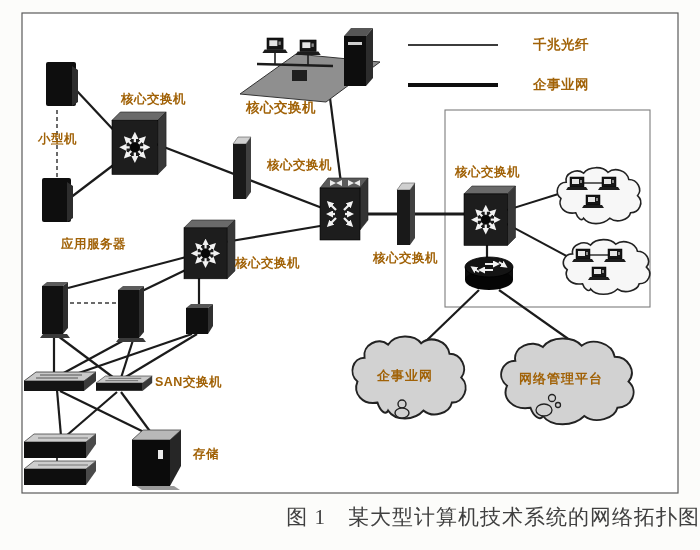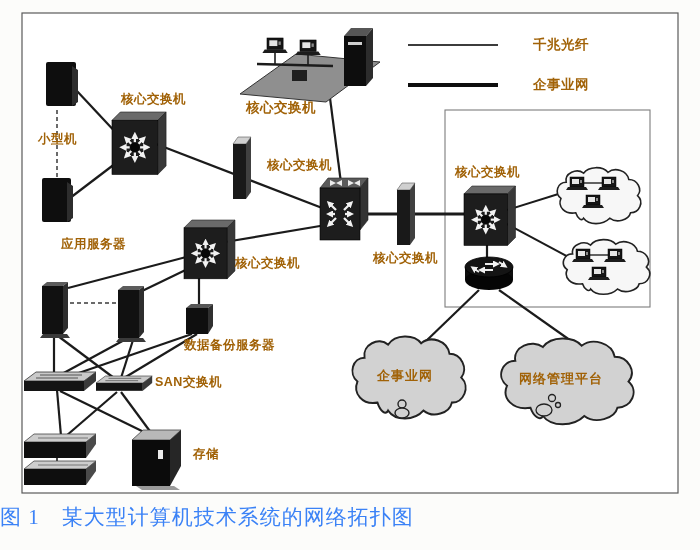--- a/index.html
+++ b/index.html
@@ -9,23 +9,23 @@
     font-family:"Liberation Sans","DejaVu Sans",sans-serif;
   }
   .figure svg{position:absolute;left:0;top:0;}
   .lbl{
     position:absolute;white-space:nowrap;
     font-weight:700;font-size:12.5px;letter-spacing:.5px;color:#a16207;
   }
   .lbl-lg{font-size:13.5px;}
   .cloud-lbl{font-size:13px;letter-spacing:1px;}
   .caption{
-    position:absolute;left:0;top:503px;width:700px;text-align:left;
+    position:absolute;left:0;top:503px;width:700px;text-align:right;
     font-family:"Liberation Serif","DejaVu Serif",serif;
-    font-size:21px;color:#3b82f6;letter-spacing:1px;
+    font-size:21px;color:#404040;letter-spacing:1px;
   }
 </style>
 </head>
 <body>
 
 <div class="figure">
 
 <svg width="700" height="550" viewBox="0 0 700 550">
   <defs>
     <marker id="ah" markerUnits="userSpaceOnUse" markerWidth="7" markerHeight="7" refX="4" refY="3.5" orient="auto">
@@ -244,21 +244,20 @@
 </svg>
 
 <div class="lbl" style="left:121px;top:91px">核心交换机</div>
 <div class="lbl" style="left:38px;top:131px">小型机</div>
 <div class="lbl" style="left:61px;top:236px">应用服务器</div>
 <div class="lbl lbl-lg" style="left:246px;top:99px">核心交换机</div>
 <div class="lbl" style="left:267px;top:157px">核心交换机</div>
 <div class="lbl" style="left:235px;top:255px">核心交换机</div>
 <div class="lbl" style="left:373px;top:250px">核心交换机</div>
 <div class="lbl" style="left:455px;top:164px">核心交换机</div>
-<div class="lbl" style="left:184px;top:337px">数据备份服务器</div>
 <div class="lbl" style="left:155px;top:374px">SAN交换机</div>
 <div class="lbl" style="left:193px;top:446px">存储</div>
 <div class="lbl cloud-lbl" style="left:377px;top:367px">企事业网</div>
 <div class="lbl cloud-lbl" style="left:519px;top:370px">网络管理平台</div>
 <div class="lbl lbl-lg" style="left:533px;top:36px">千兆光纤</div>
 <div class="lbl lbl-lg" style="left:533px;top:76px">企事业网</div>
 
 <div class="caption">图 1　某大型计算机技术系统的网络拓扑图</div>
 
 </div>

